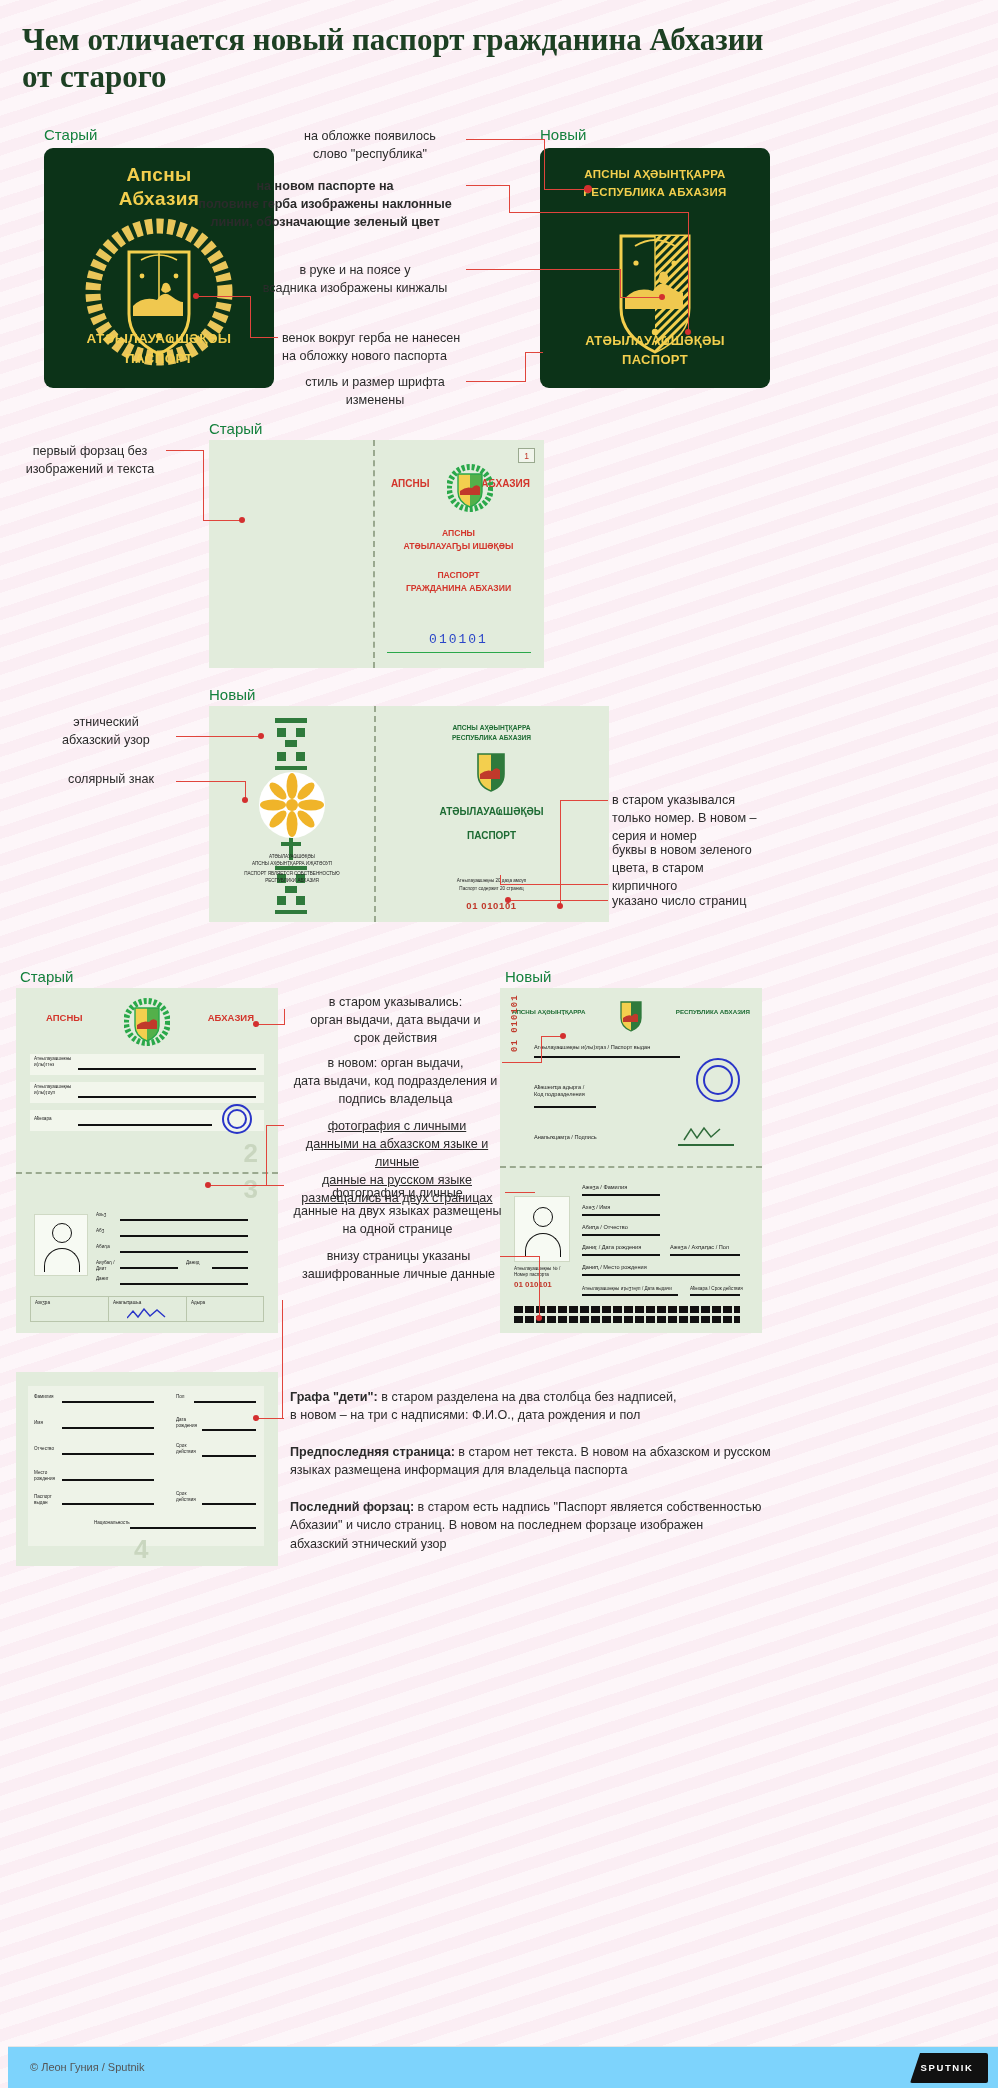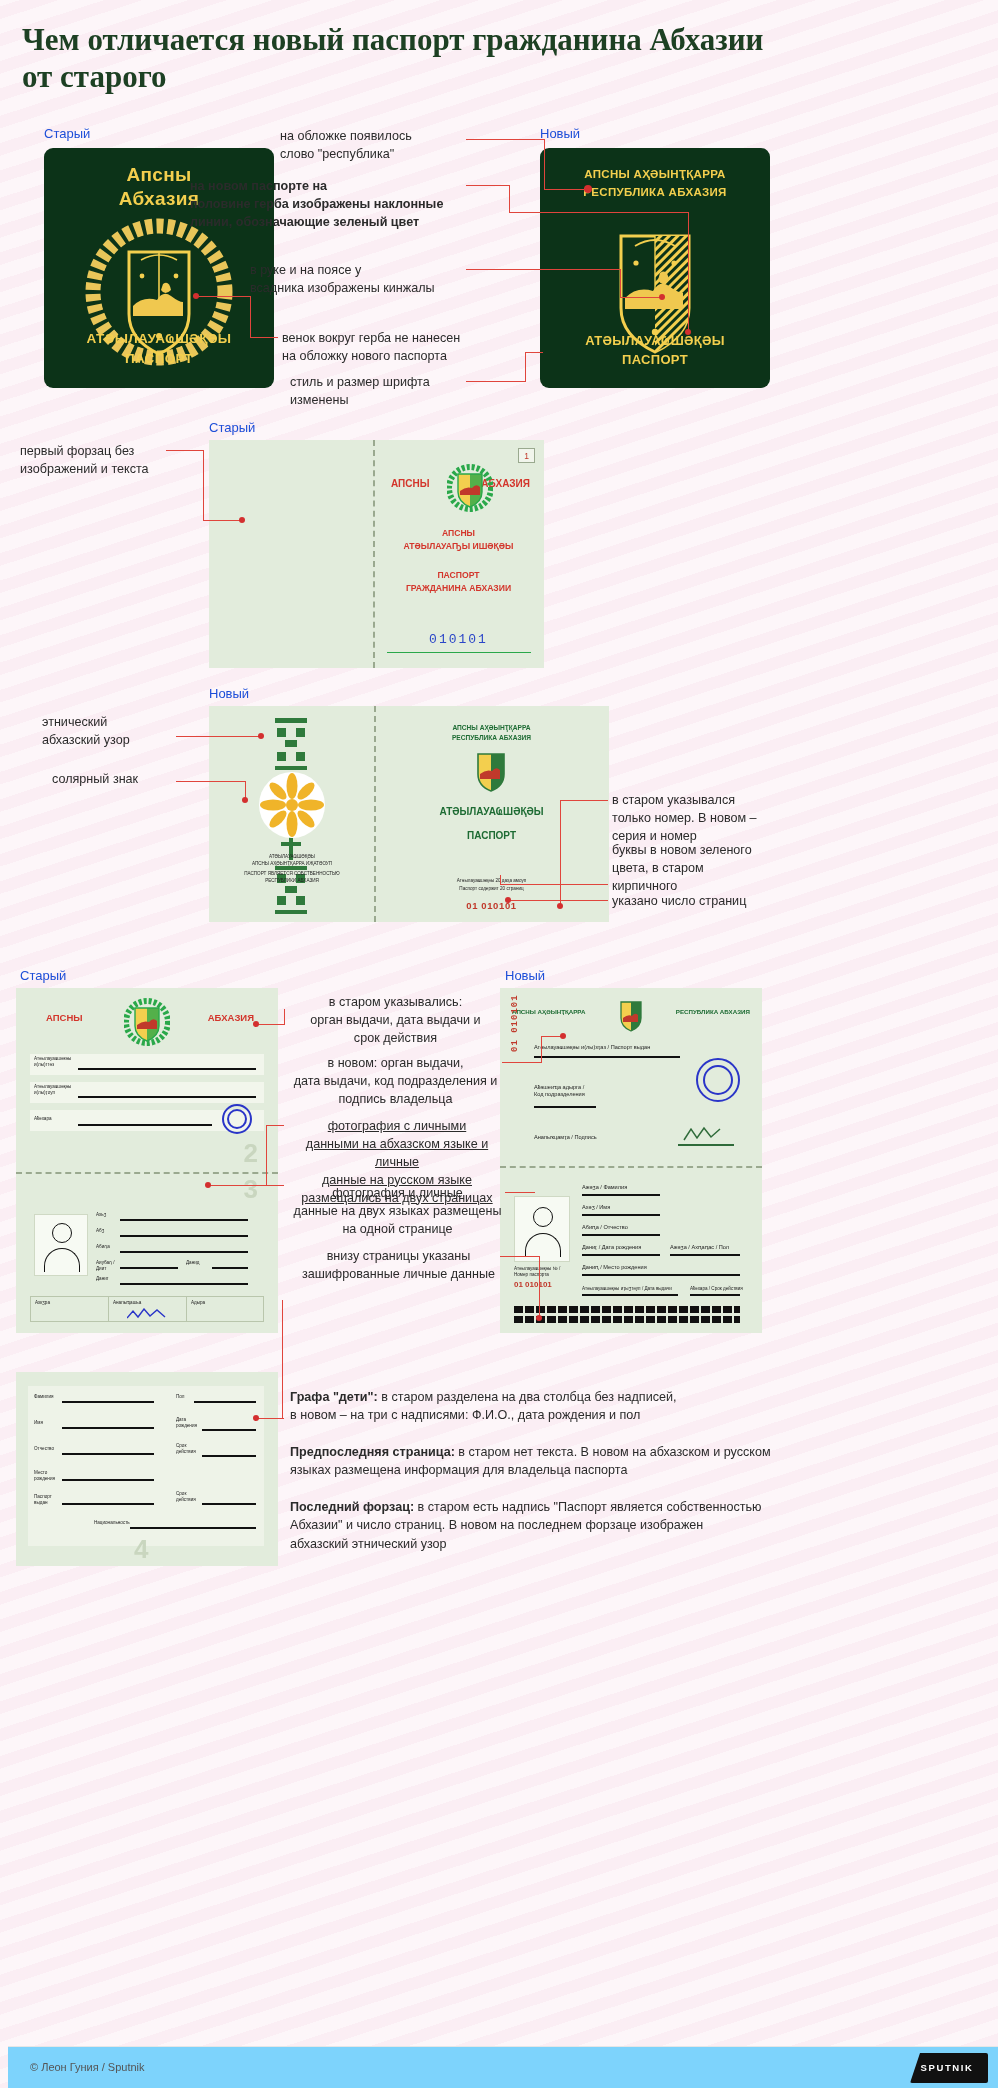--- a/index.html
+++ b/index.html
@@ -25,23 +25,23 @@
 
   
   .title{
     position:absolute; left:22px; top:22px; width:760px;
     font-family:"Liberation Serif", serif;
     font-size:31px; line-height:1.18; font-weight:700;
     color:#1d4023;
   }
 
   
-  .colhead{ position:absolute; font-size:13px; color:#1d4ed8; }
+  .colhead{ position:absolute; font-size:15px; color:#15803d; }
   .ann{ position:absolute; font-size:12.6px; line-height:1.42; color:#2b2b2b; }
-  .ann.r{ text-align:left; }
+  .ann.r{ text-align:center; }
   .ann.l{ text-align:left; }
   .ann.c{ text-align:center; }
 
   
   .ln{ position:absolute; background:#e0453c; z-index:3;}
   .lnh{ height:1.3px; }
   .lnv{ width:1.3px; }
   .dot{ position:absolute; width:8px; height:8px; border-radius:50%; background:#d32f2f; z-index:4;}
   .dot.sm{ width:6px;height:6px; }
 

